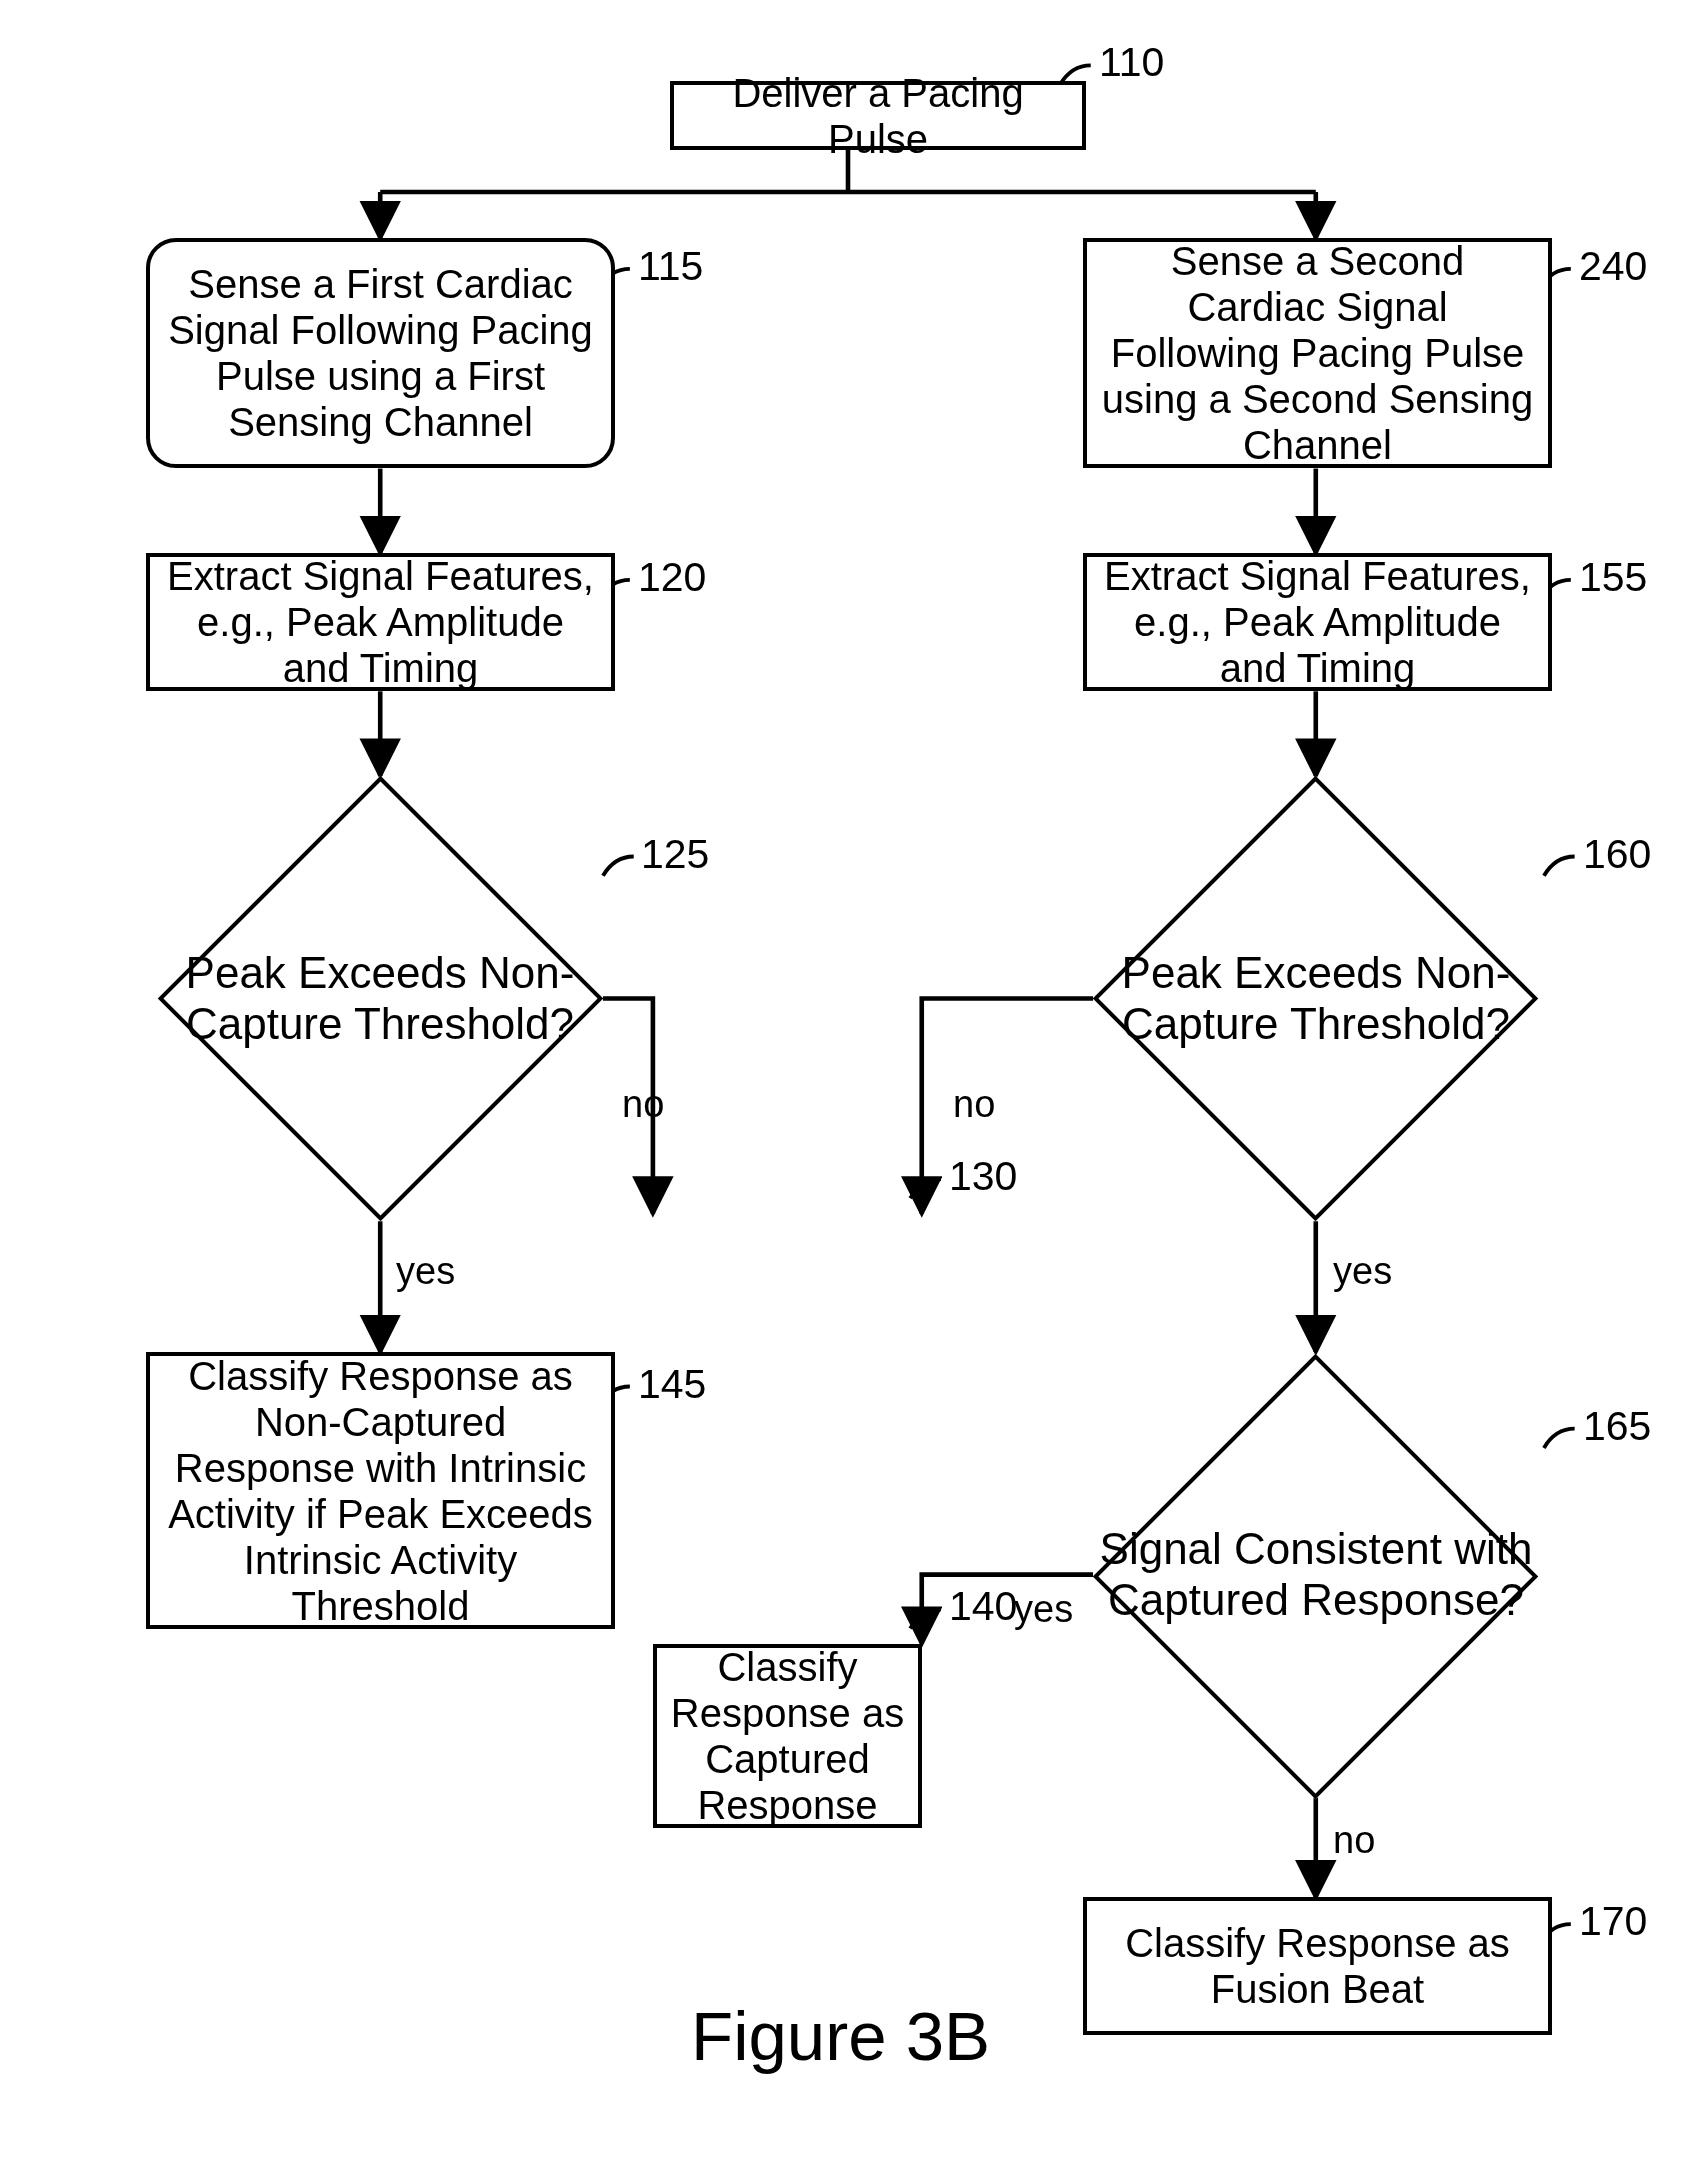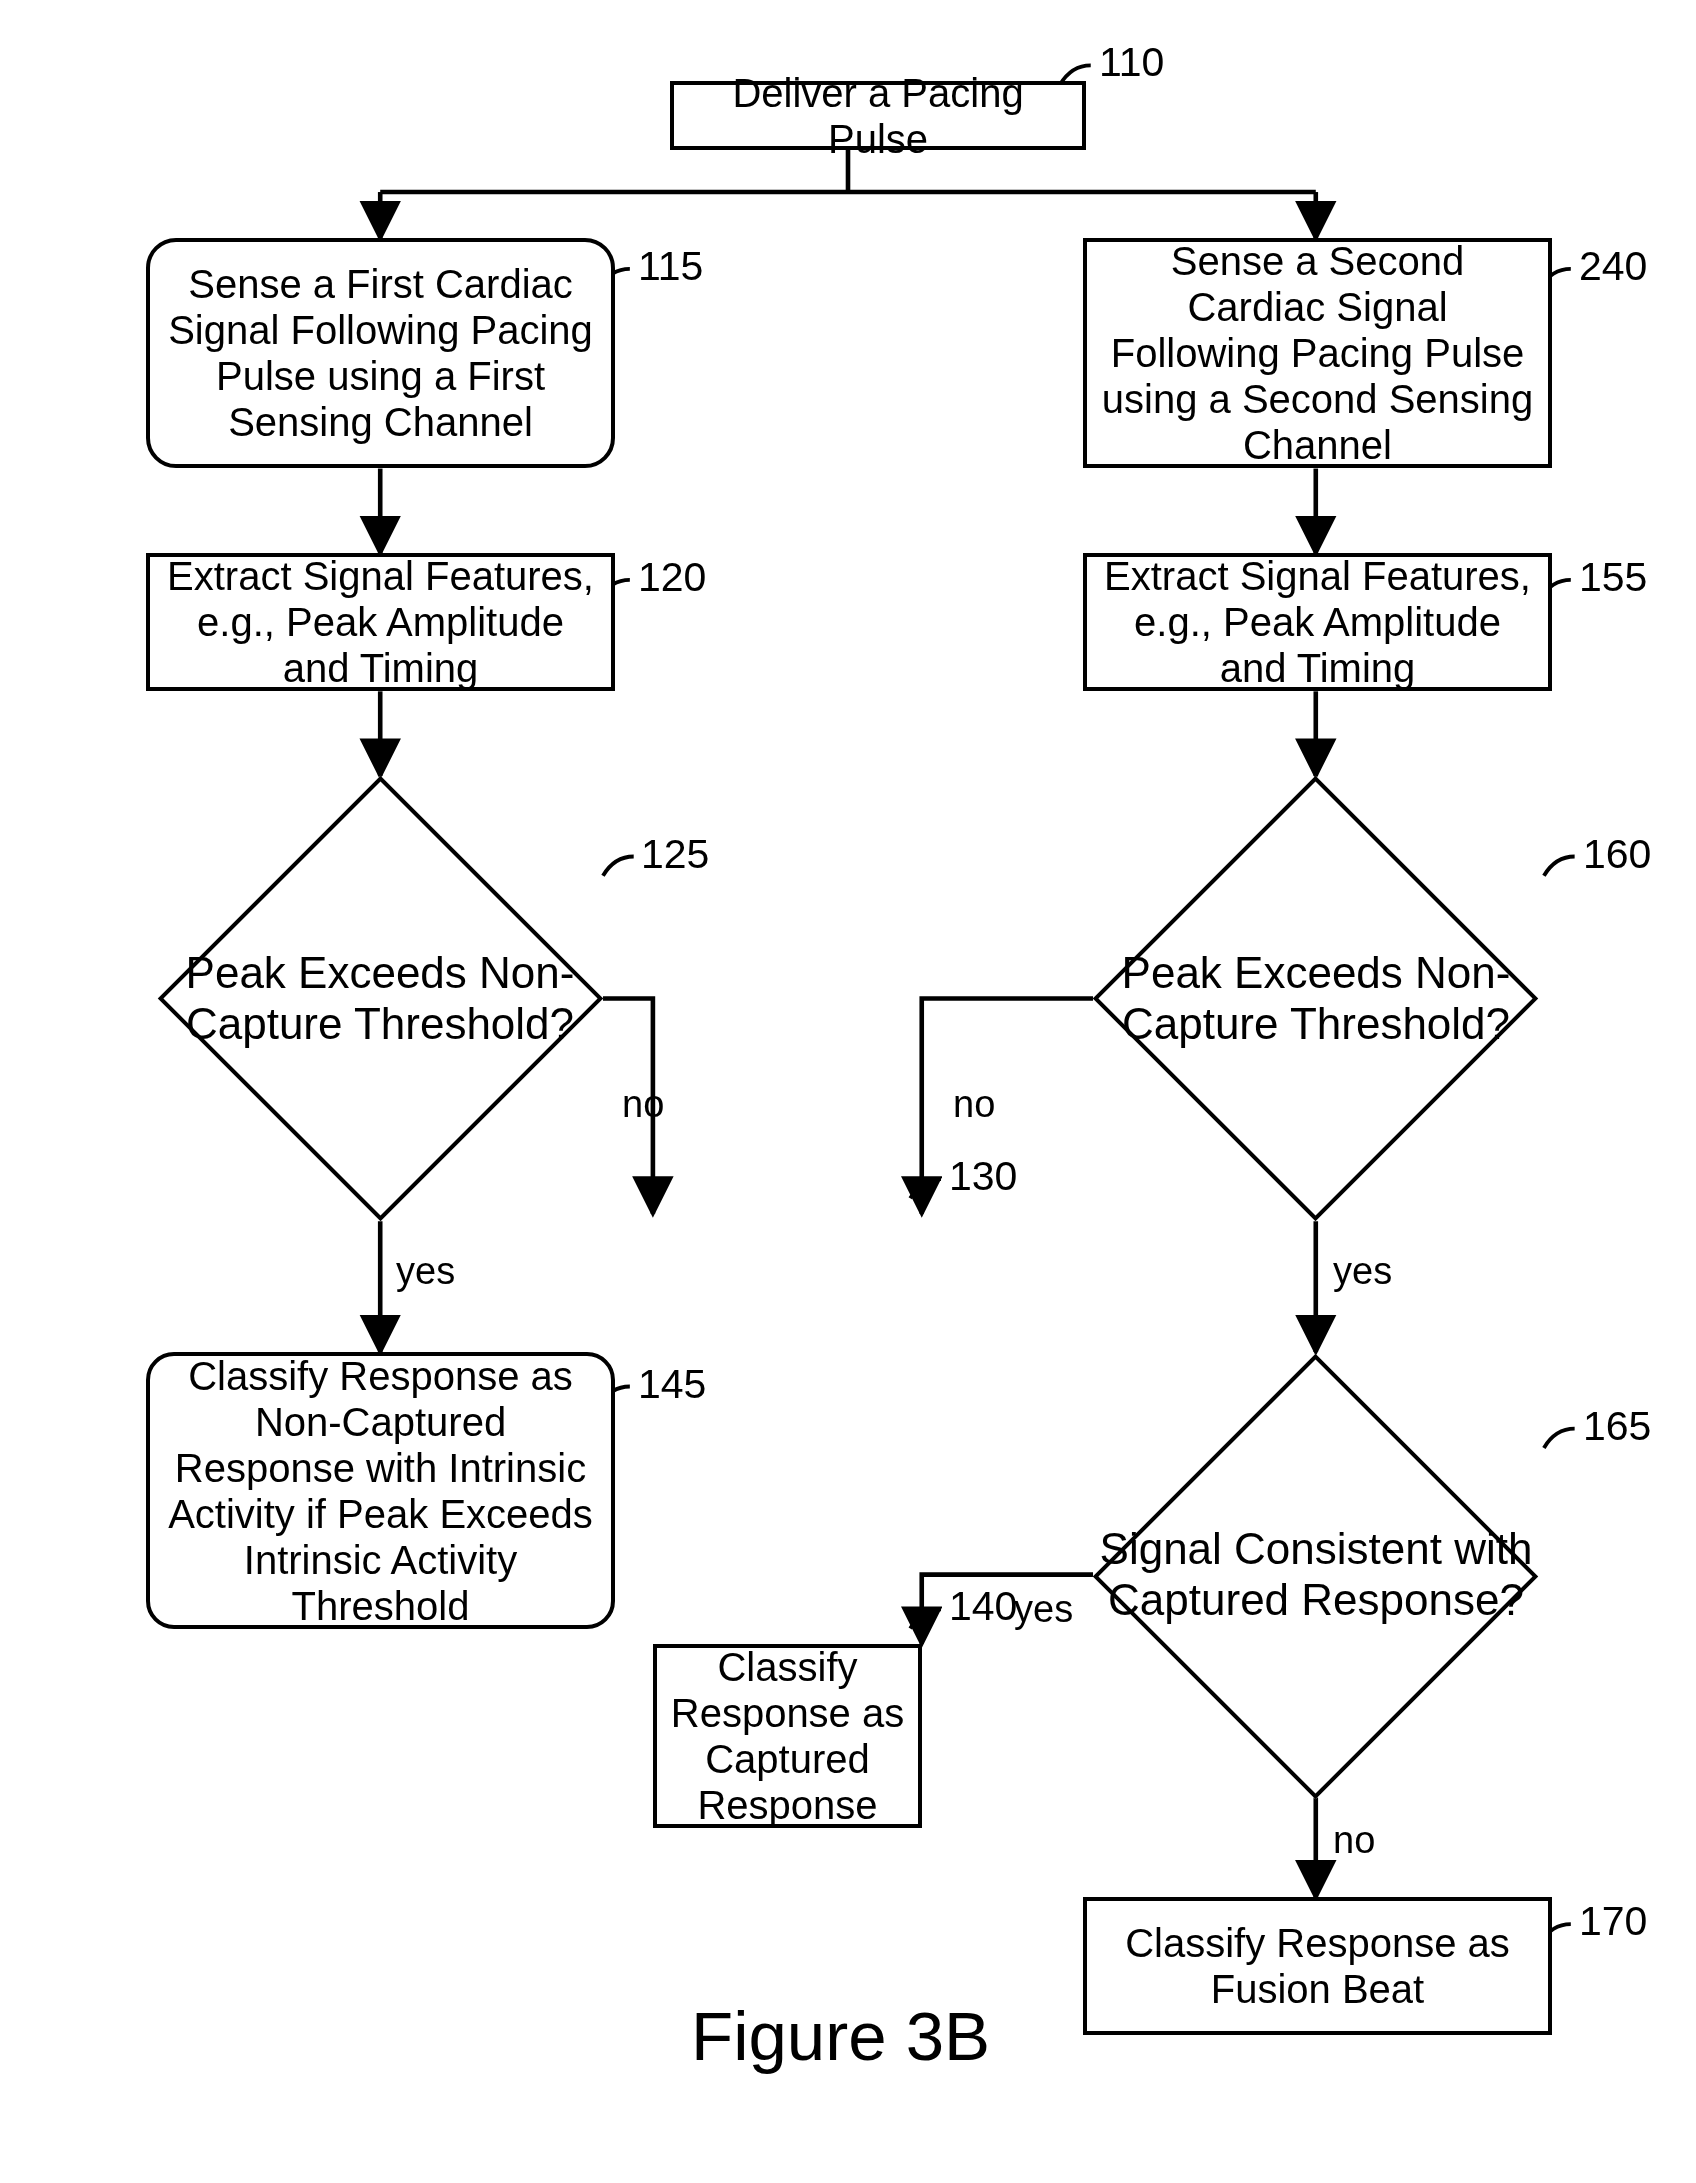--- a/index.html
+++ b/index.html
@@ -150,21 +150,21 @@
 <div class="diamond">
   <div class="diamond-shape" style="left:1158px; top:841px; width:315px; height:315px;"></div>
   <div class="diamond-text" style="left:1093px; top:903px; width:446px; height:192px;">
     <span>Peak Exceeds Non-Capture Threshold?</span>
   </div>
 </div>
 <div class="label" style="left:1583px; top:834px;">160</div>
 
 <div class="label" style="left:949px; top:1156px;">130</div>
 
-<div class="box" style="left:146px; top:1352px; width:469px; height:277px;border-radius:28px;">
+<div class="box" style="left:146px; top:1352px; width:469px; height:277px;">
   <span>Classify Response as Non-Captured Response with Intrinsic Activity if Peak Exceeds Intrinsic Activity Threshold</span>
 </div>
 <div class="label" style="left:638px; top:1364px;">145</div>
 
 <div class="diamond">
   <div class="diamond-shape" style="left:1158px; top:1419px; width:315px; height:315px;"></div>
   <div class="diamond-text" style="left:1091px; top:1479px; width:450px; height:192px;">
     <span>Signal Consistent with Captured Response?</span>
   </div>
 </div>

